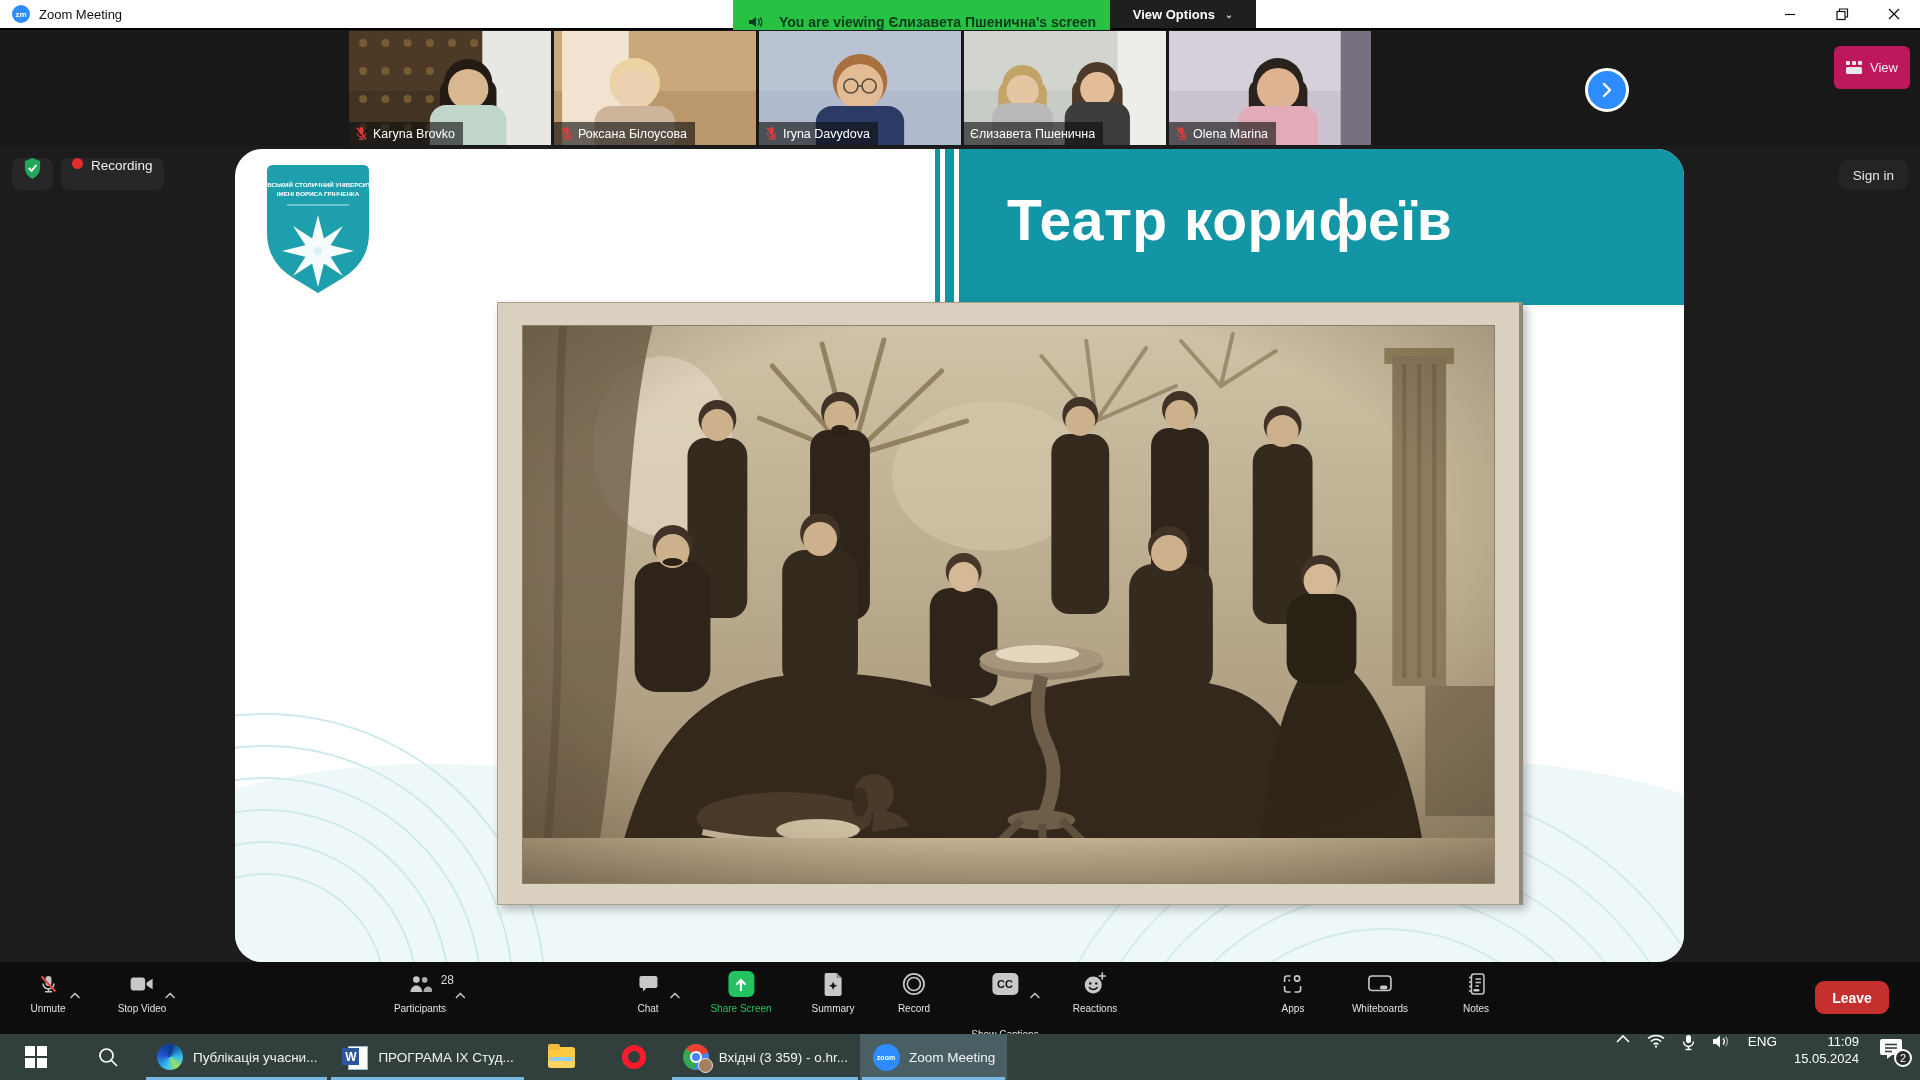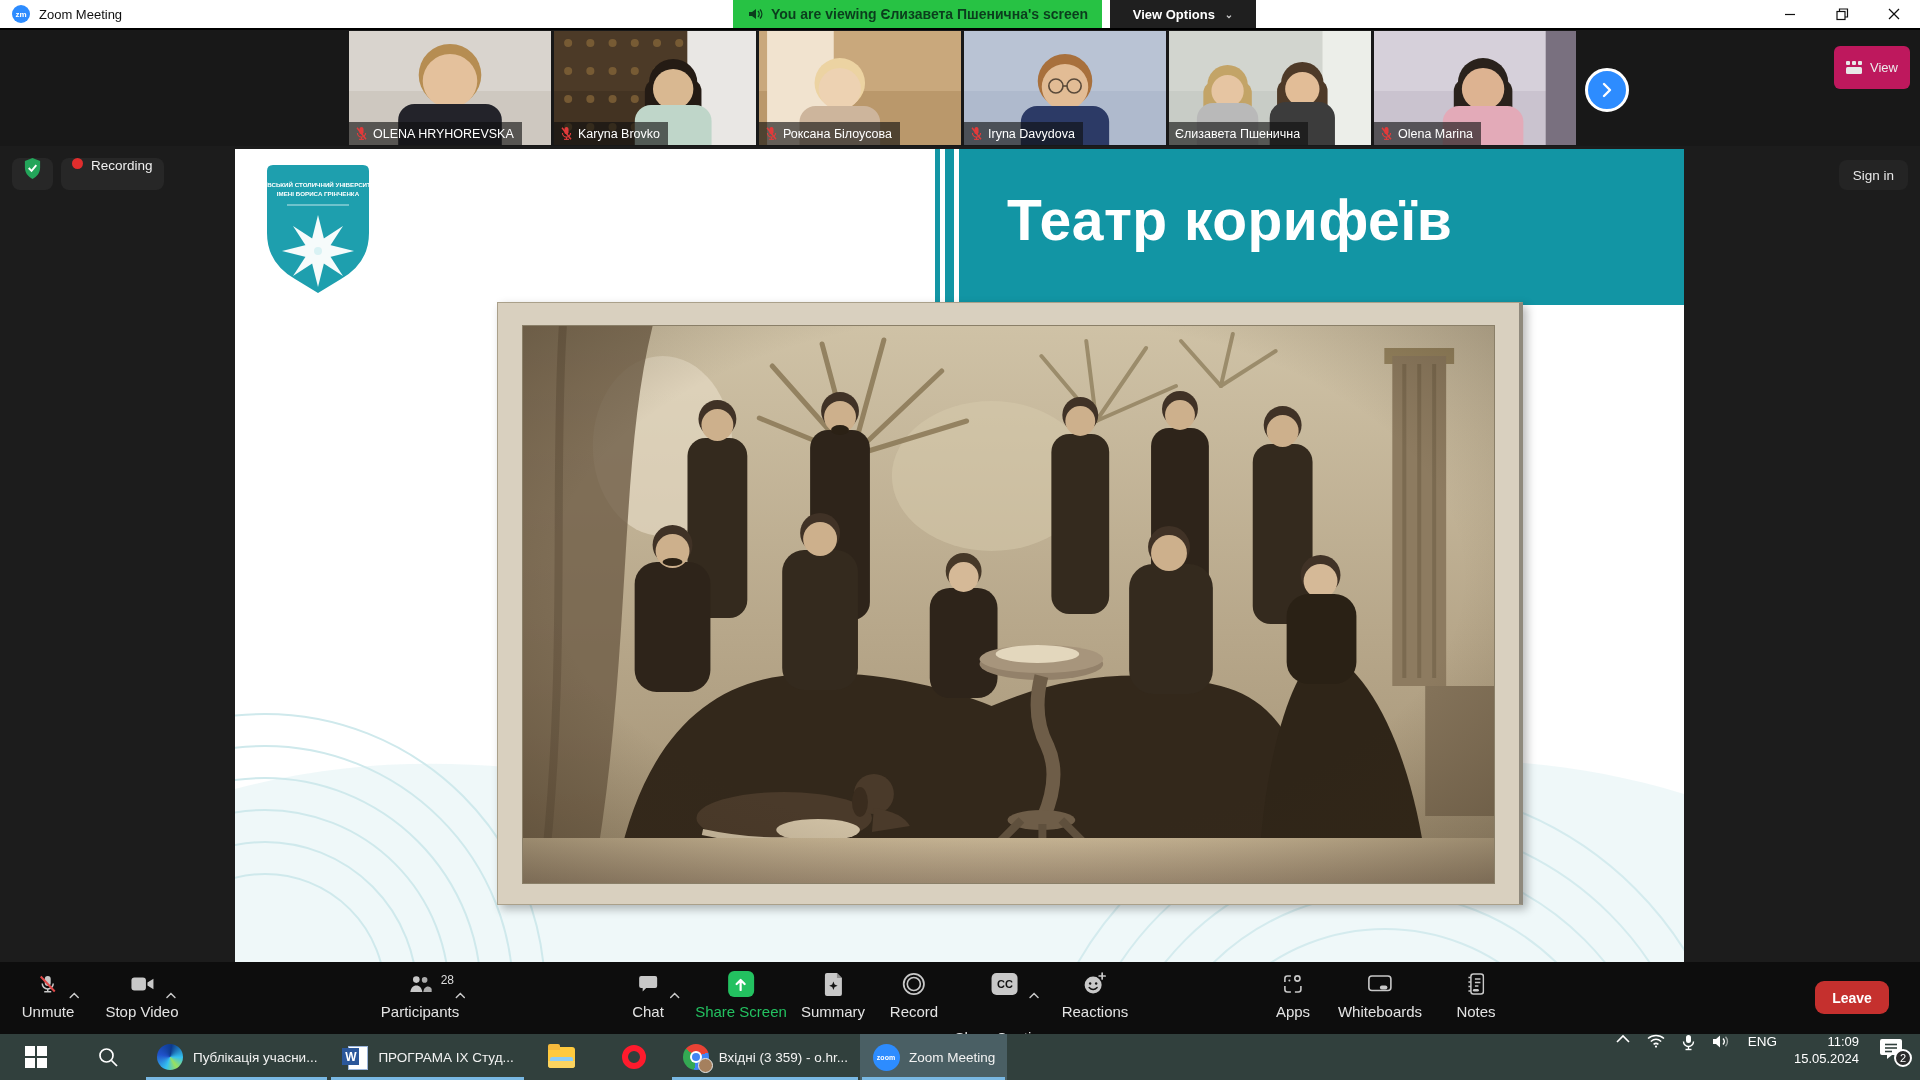--- a/index.html
+++ b/index.html
@@ -7,21 +7,21 @@
           font-family:"Liberation Sans",sans-serif;background:#1c1c1c;}
 
   
   .titlebar{position:absolute;left:0;top:0;width:1920px;height:28px;background:#fff;
             border-bottom:2px solid #000;display:flex;align-items:center;}
   .zm-ico{width:18px;height:18px;border-radius:50%;background:#2D8CFF;color:#fff;
           font-size:8px;font-weight:bold;display:flex;align-items:center;justify-content:center;
           margin-left:12px;}
   .win-title{font-size:13px;color:#111;margin-left:9px;}
   .banner{position:absolute;left:733px;top:0;height:28px;background:#27c244;color:#0b3d1d;
-          font-weight:bold;font-size:14px;display:flex;align-items:center;padding:0 14px;gap:8px;}
+          font-weight:bold;font-size:14px;display:flex;align-items:center;padding:8px 14px;gap:16px;}
   .view-options{position:absolute;left:1110px;top:0;height:28px;width:146px;background:#1f1f1f;
           color:#fff;font-weight:bold;font-size:13px;display:flex;align-items:center;
           justify-content:center;gap:10px;}
   .view-options .chev{font-size:10px;color:#ccc;}
   .win-ctrls{position:absolute;right:0;top:0;height:28px;display:flex;}
   .win-btn{width:52px;height:28px;display:flex;align-items:center;justify-content:center;color:#111;}
 
   
   .strip{position:absolute;left:0;top:30px;width:1920px;height:116px;background:#181818;}
   .thumbs{position:absolute;left:349px;top:1px;height:114px;display:flex;gap:3px;}
@@ -41,41 +41,41 @@
   .stage{position:absolute;left:0;top:146px;width:1920px;height:816px;background:#1c1c1c;}
   .rec-wrap{position:absolute;left:12px;top:12px;display:flex;gap:8px;}
   .pill{background:#272727;border-radius:8px;height:32px;display:flex;align-items:flex-start;
         padding:0 11px;gap:8px;}
   .rec-dot{width:11px;height:11px;border-radius:50%;background:#e02d2d;}
   .pill span{color:#f0f0f0;font-size:13.5px;}
   .signin{position:absolute;right:12px;top:14px;background:#242424;border-radius:8px;height:30px;
           display:flex;align-items:center;padding:0 14px;color:#e8e8e8;font-size:13.5px;}
 
   
-  .slide{position:absolute;left:235px;top:3px;width:1449px;height:813px;background:#fff;overflow:hidden;}
+  .slide{position:absolute;left:235px;top:3px;width:1449px;height:813px;background:#fff;overflow:hidden;border-radius:27px;}
   .deco{position:absolute;inset:0;}
   .band{position:absolute;left:724px;top:0;width:725px;height:156px;background:#1295a4;}
   .stripe{position:absolute;top:0;height:156px;background:#1295a4;}
   .s1{left:700px;width:5px;} .s2{left:710px;width:9px;}
   .slide-title{position:absolute;left:772px;top:38px;margin:0;color:#fff;font-size:57px;
                font-weight:bold;letter-spacing:.5px;}
   .logo{position:absolute;left:30px;top:14px;width:106px;height:138px;}
   .photo-frame{position:absolute;left:262px;top:153px;width:1026px;height:603px;background:#d9d0bf;
                border:1px solid #aaa08a;border-right:4px solid #8f897c;box-sizing:border-box;
                box-shadow:4px 4px 9px rgba(0,0,0,.28);}
   .photo-inner{position:absolute;left:25px;top:23px;right:25px;bottom:21px;background:#b7a78a;
                outline:1px solid #8a7f68;}
   .photo-inner svg{position:absolute;inset:0;width:100%;height:100%;}
 
   
   .toolbar{position:absolute;left:0;top:962px;width:1920px;height:72px;background:#0d0d0d;}
   .tb-item{position:absolute;top:9px;transform:translateX(-50%);display:flex;flex-direction:column;
            align-items:center;gap:6px;}
   .tb-ico{height:26px;display:flex;align-items:center;justify-content:center;position:relative;}
-  .tb-label{color:#e3e3e3;font-size:15px;white-space:nowrap;}
+  .tb-label{color:#e3e3e3;font-size:10px;white-space:nowrap;}
   .tb-label.green{color:#23c160;}
   .tb-caret{position:absolute;top:14px;}
   .tb-badge{position:absolute;top:2px;color:#ddd;font-size:12px;}
   .share-box{width:26px;height:26px;border-radius:6px;background:#23c160;display:flex;
              align-items:center;justify-content:center;}
   .cc-box{width:26px;height:22px;border-radius:5px;background:#c8c8c8;color:#111;font-size:11px;
           font-weight:bold;display:flex;align-items:center;justify-content:center;}
   .leave-btn{position:absolute;left:1815px;top:19px;width:74px;height:33px;background:#c5302e;
              border-radius:9px;color:#fff;font-size:14px;font-weight:bold;display:flex;
              align-items:center;justify-content:center;}
@@ -137,39 +137,20 @@
         <svg width="12" height="12" viewBox="0 0 12 12" stroke="#111" stroke-width="1.2">
             <line x1="1" y1="1" x2="11" y2="11"></line>
             <line x1="11" y1="1" x2="1" y2="11"></line>
           </svg>
       </div>
     </div>
   </div>
 
   <div class="strip">
     <div class="thumbs" id="thumbs">
-        <div class="thumb">
-          <svg class="scene" viewBox="0 0 200 114" preserveAspectRatio="none">
-            <rect width="200" height="114" fill="#d9d4ce"></rect>
-            <rect y="60" width="200" height="54" fill="#c6c0b8" opacity=".6"></rect>
-            <circle cx="100" cy="44" r="31" fill="#b68d52"></circle>
-            <circle cx="100" cy="50" r="27" fill="#e4c19c"></circle>
-            <rect x="48.7" y="73" width="102.6" height="70" rx="16" fill="#23232a"></rect>
-          </svg>
-          <div class="name-tag">
-            <svg width="13" height="15" viewBox="0 0 16 18">
-              <rect x="5.5" y="1" width="5" height="9" rx="2.5" fill="#e23b3b"></rect>
-              <path d="M3 8.5a5 5 0 0 0 10 0" fill="none" stroke="#e23b3b" stroke-width="1.4"></path>
-              <line x1="8" y1="13.5" x2="8" y2="16" stroke="#e23b3b" stroke-width="1.4"></line>
-              <line x1="5" y1="16.2" x2="11" y2="16.2" stroke="#e23b3b" stroke-width="1.4"></line>
-              <line x1="2.5" y1="2" x2="13.5" y2="16" stroke="#e23b3b" stroke-width="1.8"></line>
-            </svg>
-            <span>OLENA HRYHOREVSKA</span>
-          </div>
-        </div>
         <div class="thumb">
           <svg class="scene" viewBox="0 0 200 114" preserveAspectRatio="none">
             <rect width="200" height="114" fill="#4c3a27"></rect>
             <rect y="60" width="200" height="54" fill="#3e2f1f" opacity=".6"></rect>
             <rect x="132" width="68" height="114" fill="#e9e7e4"></rect>
             <circle cx="14" cy="12" r="4" fill="#8a6a3a" opacity=".7"></circle>
             <circle cx="36" cy="12" r="4" fill="#8a6a3a" opacity=".7"></circle>
             <circle cx="58" cy="12" r="4" fill="#8a6a3a" opacity=".7"></circle>
             <circle cx="80" cy="12" r="4" fill="#8a6a3a" opacity=".7"></circle>
             <circle cx="102" cy="12" r="4" fill="#8a6a3a" opacity=".7"></circle>

